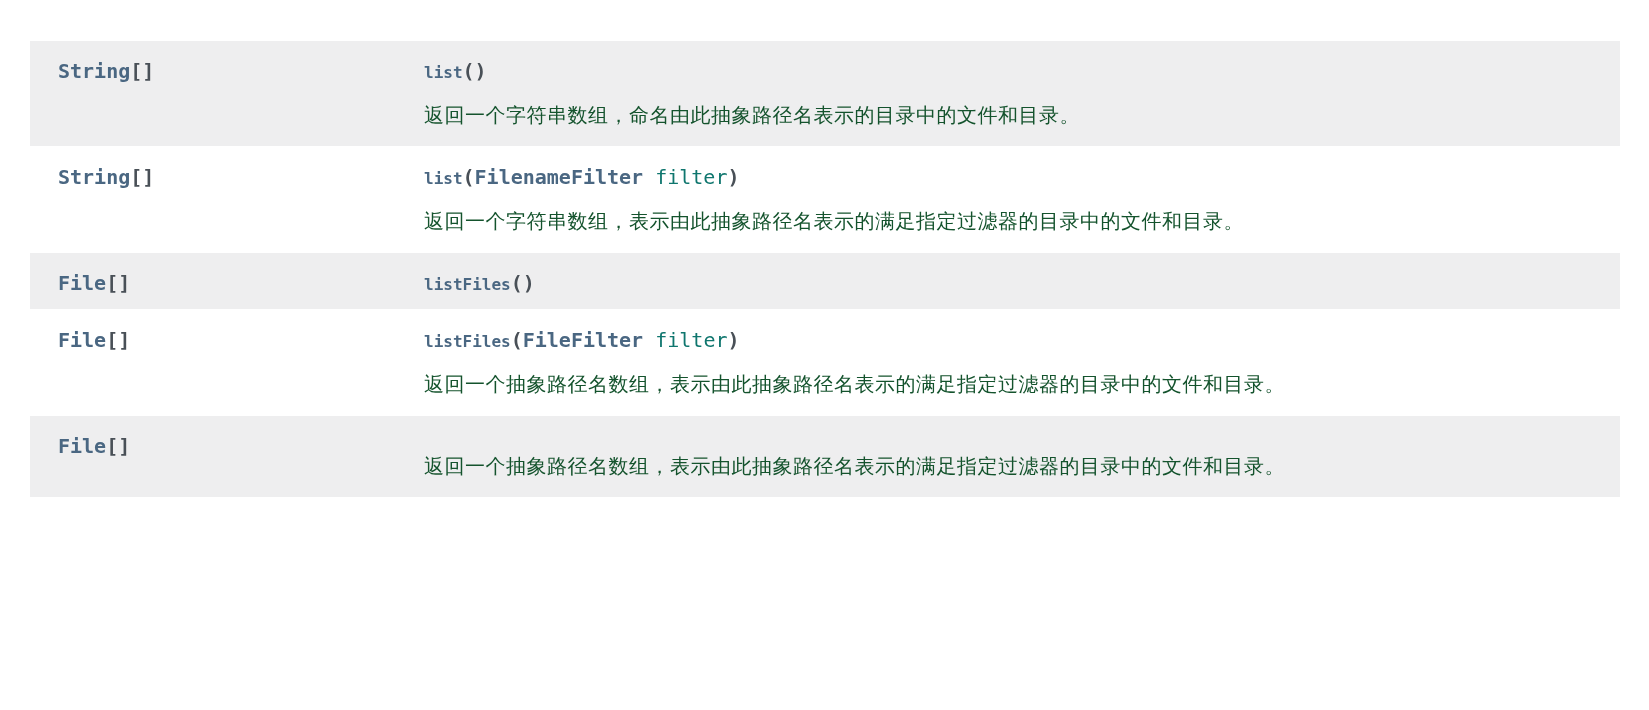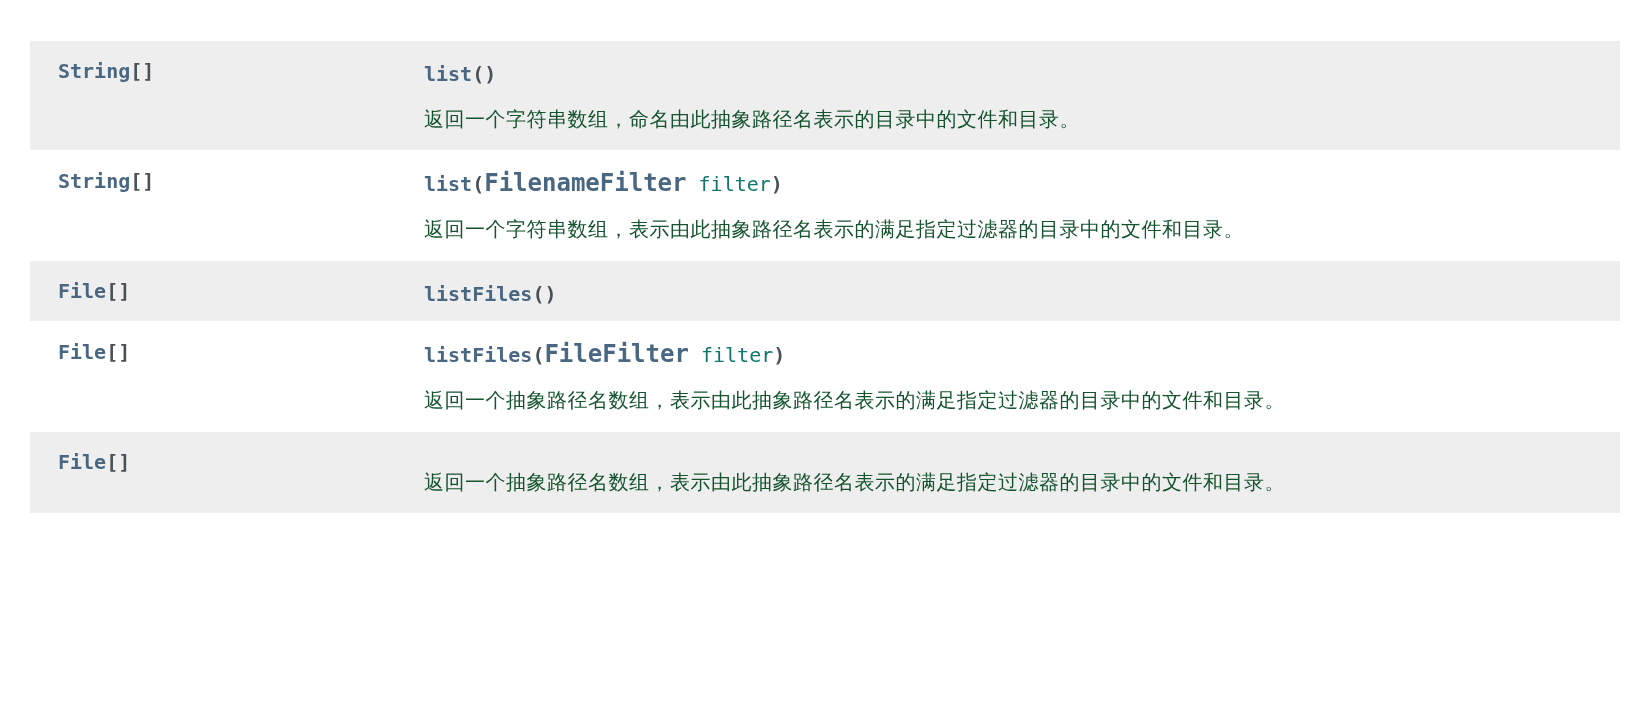--- a/index.html
+++ b/index.html
@@ -44,33 +44,33 @@
     }
     .type-suffix {
       color: #495057;
       font-family: "DejaVu Sans Mono", Consolas, Monaco, monospace;
       font-size: 20px;
       font-weight: bold;
     }
     .method-link {
       color: #4a6782;
       font-family: "DejaVu Sans Mono", Consolas, Monaco, monospace;
-      font-size: 20px;
+      font-size: 16px;
       font-weight: bold;
     }
     .param-paren {
       color: #495057;
       font-family: "DejaVu Sans Mono", Consolas, Monaco, monospace;
       font-size: 20px;
       font-weight: bold;
     }
     .param-type {
       color: #4a6782;
       font-family: "DejaVu Sans Mono", Consolas, Monaco, monospace;
-      font-size: 24px;
+      font-size: 20px;
       font-weight: bold;
     }
     .param-name {
       color: #0f766e;
       font-family: "DejaVu Sans Mono", Consolas, Monaco, monospace;
       font-size: 20px;
       font-weight: normal;
     }
     .description {
       color: #14532d;

